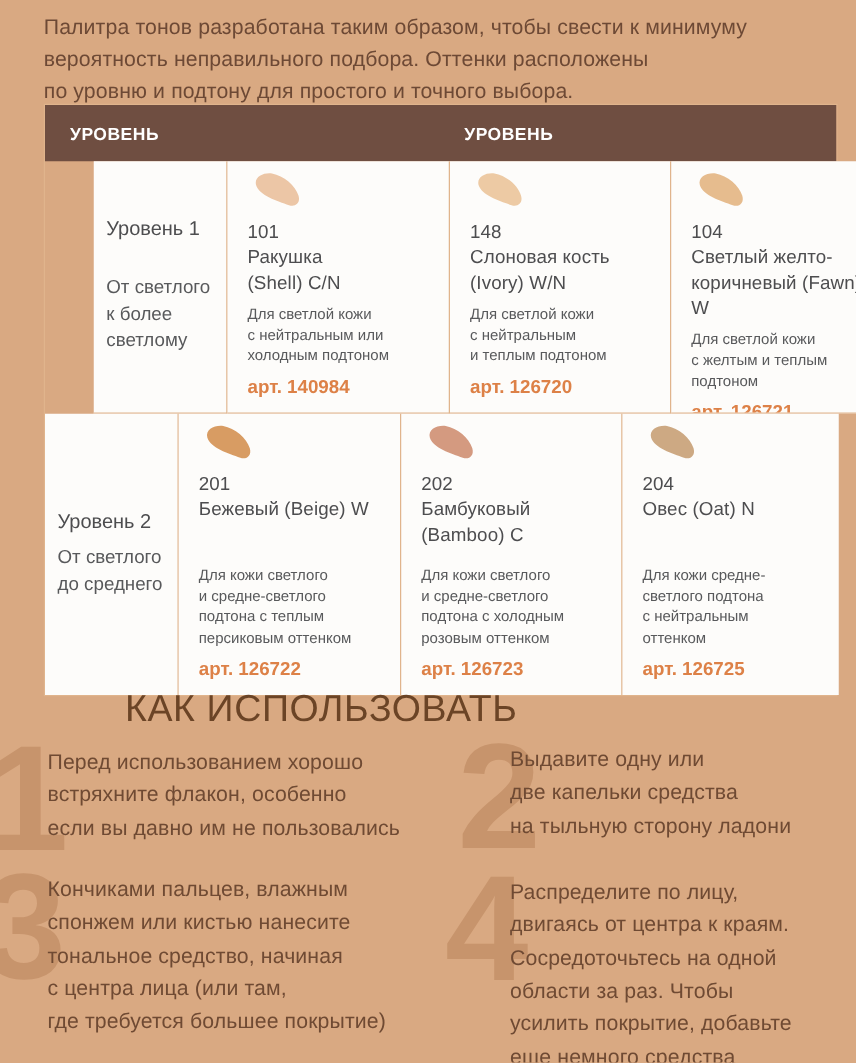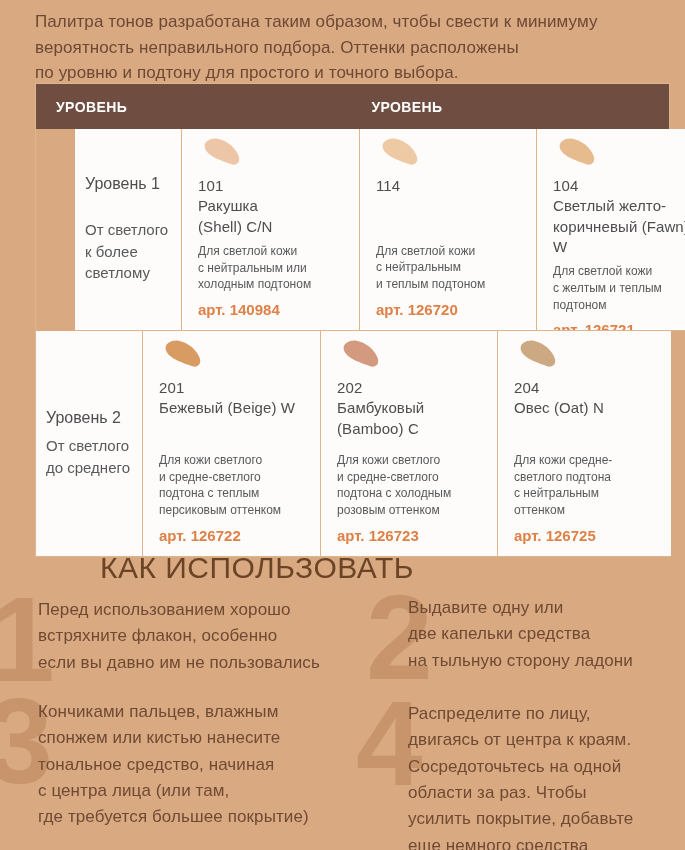--- a/index.html
+++ b/index.html
@@ -123,21 +123,23 @@
         <div class="shade-desc">Для светлой кожи
 с нейтральным или
 холодным подтоном</div>
         <div class="shade-art">арт. 140984</div>
       </div>
 
       <div class="cell shade-cell">
         <svg class="swatch" viewBox="0 0 52 40">
           <path d="M7 13 C5 5 14 1 22 2 C33 4 44 13 47 23 C49 30 44 34 38 32 C27 28 10 23 7 13 Z" fill="#edcaa4"></path>
         </svg>
-        <div class="shade-code">114</div>
+        <div class="shade-code">148</div>
+        <div class="shade-name">Слоновая кость
+(Ivory) W/N</div>
         <div class="shade-desc">Для светлой кожи
 с нейтральным
 и теплым подтоном</div>
         <div class="shade-art">арт. 126720</div>
       </div>
 
       <div class="cell shade-cell">
         <svg class="swatch" viewBox="0 0 52 40">
           <path d="M7 13 C5 5 14 1 22 2 C33 4 44 13 47 23 C49 30 44 34 38 32 C27 28 10 23 7 13 Z" fill="#e6bc8e"></path>
         </svg>

